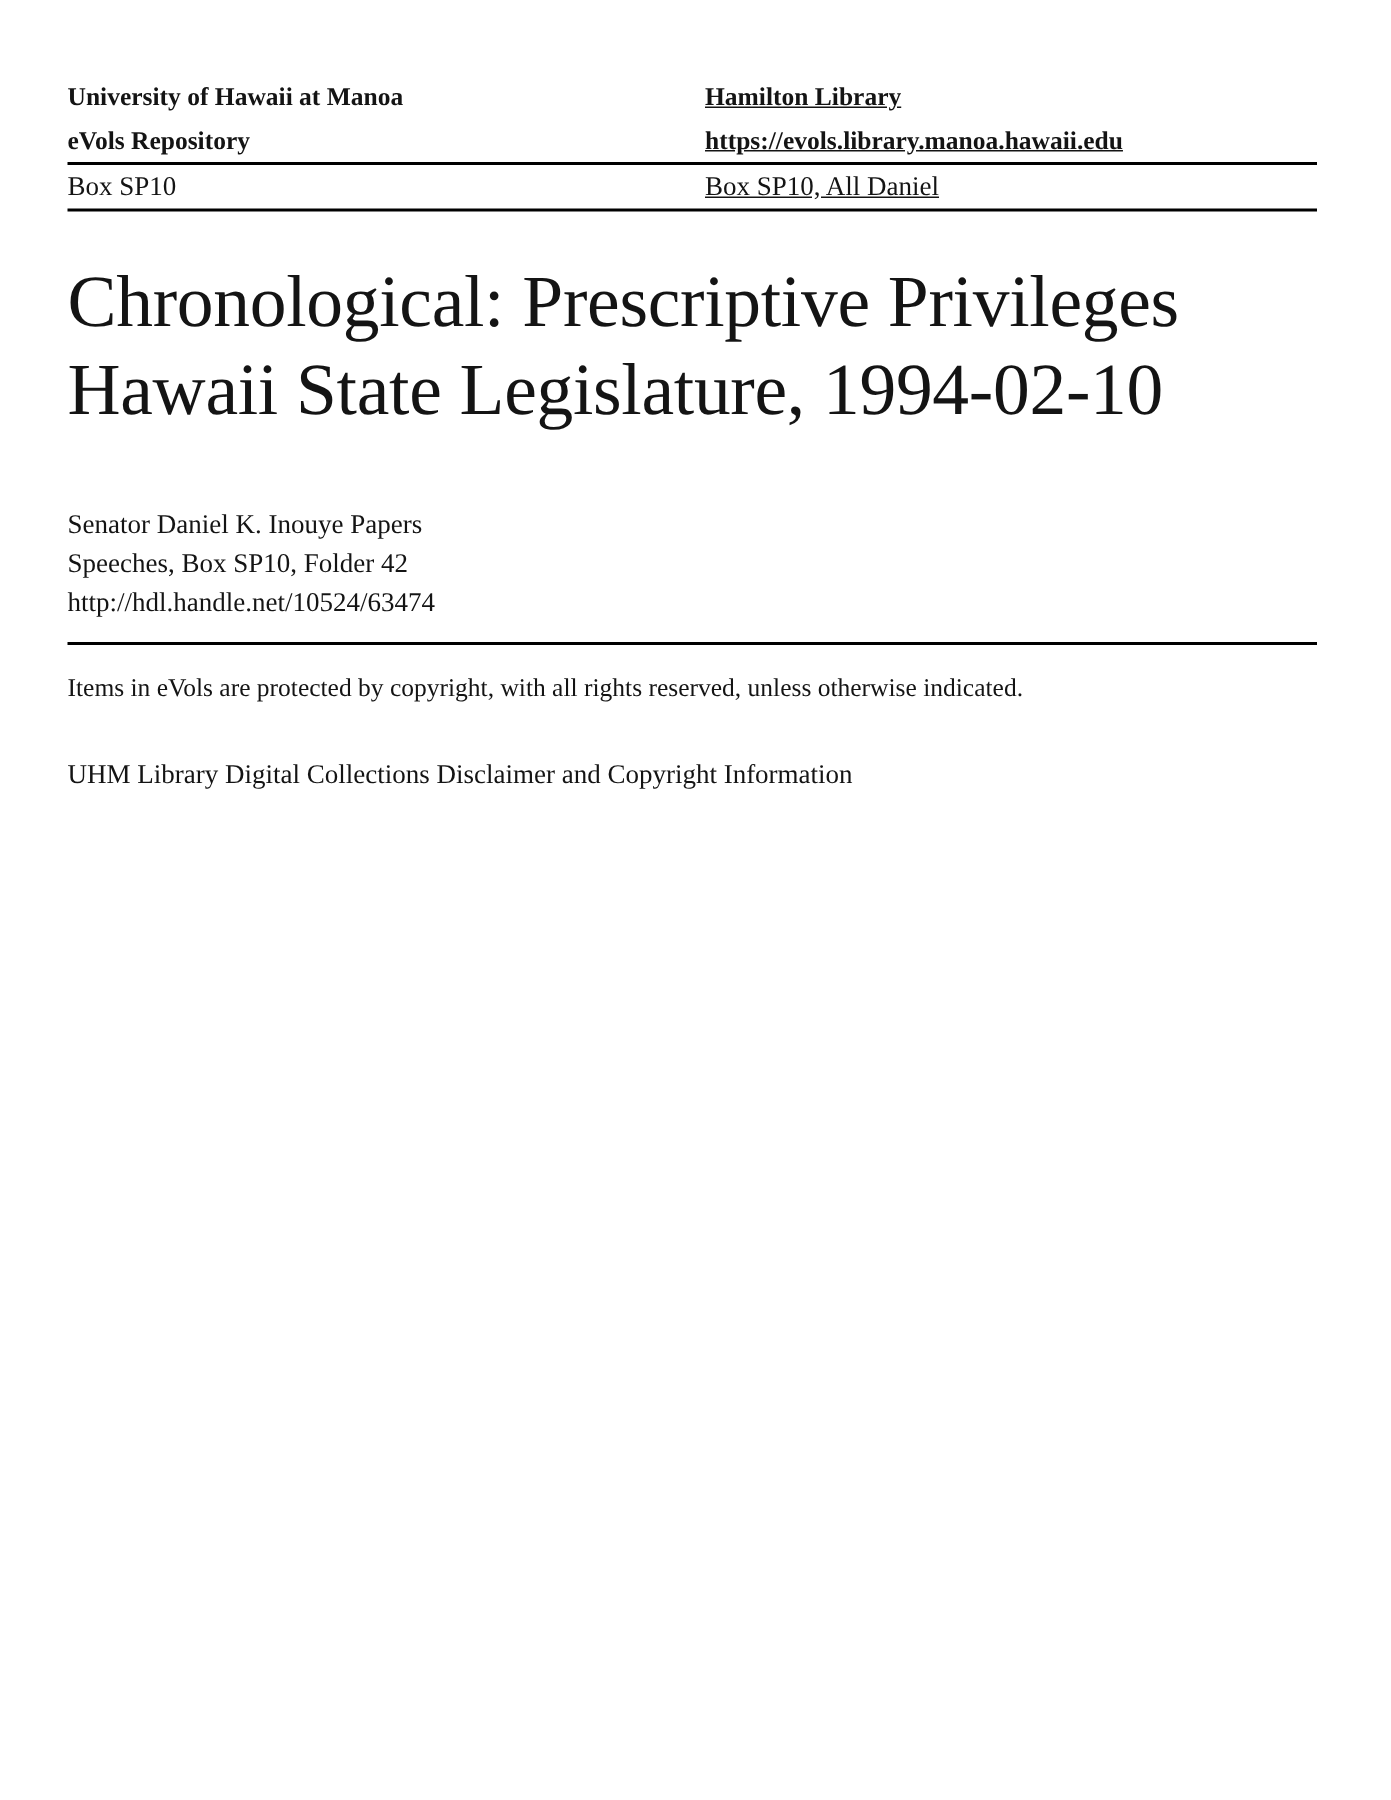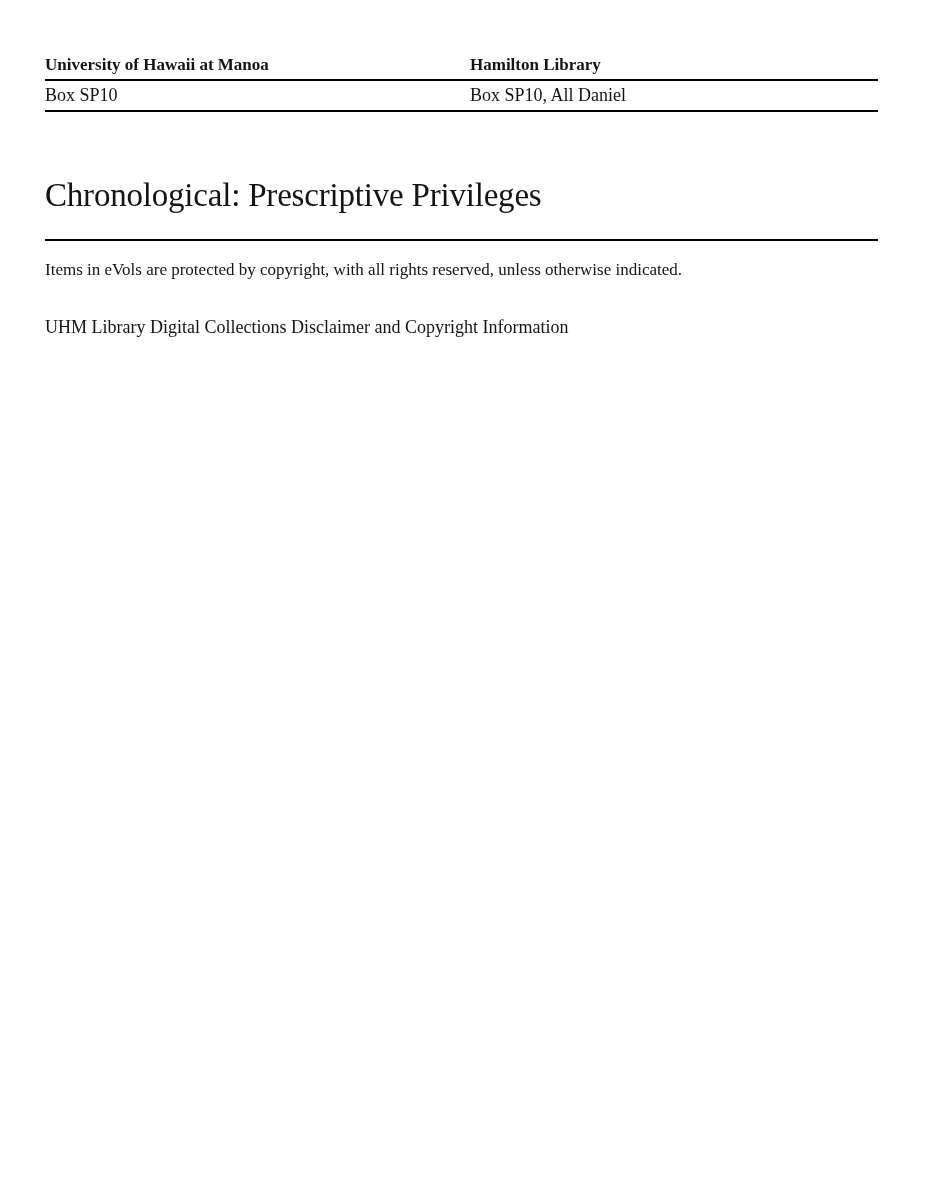--- a/index.html
+++ b/index.html
@@ -27,20 +27,21 @@
   }
   .two-col {
     display: flex;
   }
   .two-col .col-left {
     width: 425px;
     flex: 0 0 425px;
   }
   .two-col .col-right {
     flex: 1 1 auto;
+    text-decoration: underline;
   }
   .header-line {
     font-weight: bold;
     font-size: 17px;
     line-height: 29px;
     white-space: nowrap;
   }
   .rule {
     height: 2px;
     background: #000000;
@@ -48,22 +49,22 @@
   .breadcrumb-row {
     padding: 6px 0;
   }
   .breadcrumb-text {
     font-size: 18px;
     line-height: 17px;
     white-space: nowrap;
   }
   
   .title {
-    margin: 54px 0 0 0;
-    font-size: 33px;
+    margin: 30px 0 0 0;
+    font-size: 49px;
     line-height: 59px;
     font-weight: 400;
     letter-spacing: -0.2px;
   }
   .title .title-line {
     display: block;
     white-space: nowrap;
   }
   
   .metadata {
@@ -88,40 +89,48 @@
 </head>
 <body>
 
 <div class="page">
   <div class="content">
 
     <div class="header">
       <div class="two-col">
         <div class="col-left">
           <div class="header-line">University of Hawaii at Manoa</div>
+          <div class="header-line">eVols Repository</div>
         </div>
         <div class="col-right">
           <div class="header-line">Hamilton Library</div>
+          <div class="header-line">https://evols.library.manoa.hawaii.edu</div>
         </div>
       </div>
 
       <div class="rule"></div>
 
       <div class="breadcrumb-row two-col">
         <div class="col-left breadcrumb-text">Box SP10</div>
         <div class="col-right breadcrumb-text">Box SP10, All Daniel</div>
       </div>
 
       <div class="rule"></div>
     </div>
 
     <h1 class="title">
       <span class="title-line">Chronological: Prescriptive Privileges</span>
+      <span class="title-line">Hawaii State Legislature, 1994-02-10</span>
     </h1>
 
+    <div class="metadata">
+      <div>Senator Daniel K. Inouye Papers</div>
+      <div>Speeches, Box SP10, Folder 42</div>
+      <div>http://hdl.handle.net/10524/63474</div>
+    </div>
 
     <div class="rule footer-rule"></div>
 
     <p class="copyright">Items in eVols are protected by copyright, with all rights reserved, unless otherwise indicated.</p>
 
     <p class="disclaimer">UHM Library Digital Collections Disclaimer and Copyright Information</p>
 
   </div>
 </div>
 

